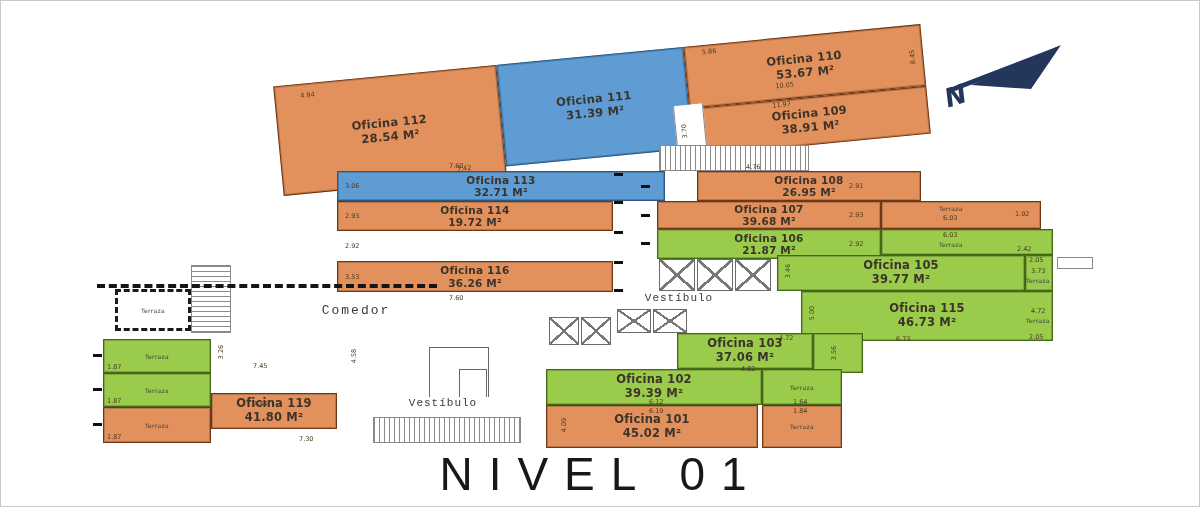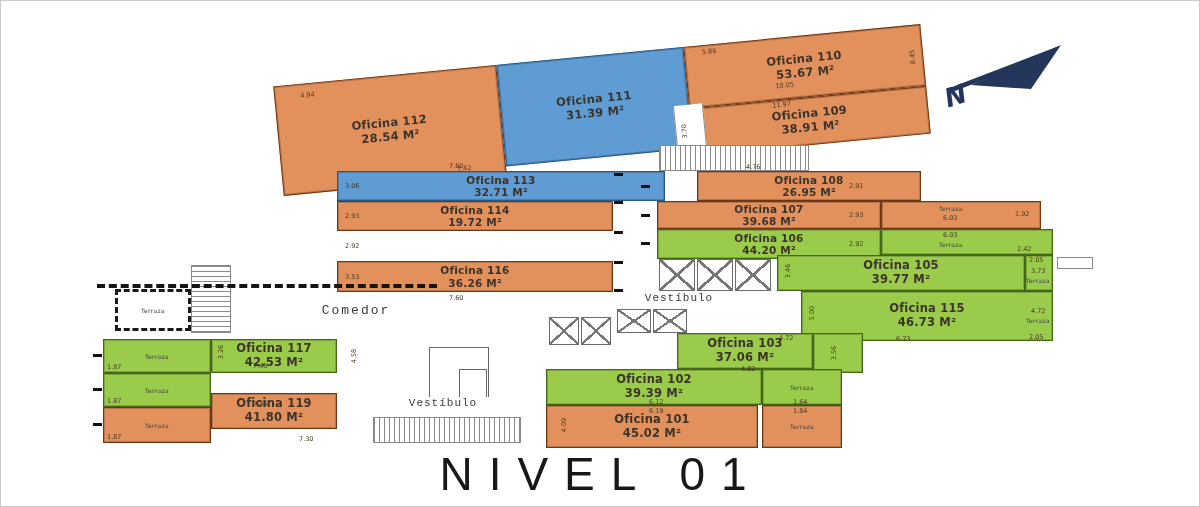--- a/index.html
+++ b/index.html
@@ -91,21 +91,21 @@
   <div class="room orange" style="left:656px;top:170px;width:224px;height:30px;margin-left:40px;">
     <div class="rn">Oficina 108</div>
     <div class="ra">26.95 M²</div>
   </div>
   <div class="room orange" style="left:656px;top:200px;width:224px;height:28px;">
     <div class="rn">Oficina 107</div>
     <div class="ra">39.68 M²</div>
   </div>
   <div class="room green" style="left:656px;top:228px;width:224px;height:30px;">
     <div class="rn">Oficina 106</div>
-    <div class="ra">44.20 M²</div>
+    <div class="ra">21.87 M²</div>
   </div>
   <span class="dim" style="left:745px;top:162px;">4.76</span>
   <span class="dim" style="left:848px;top:181px;">2.91</span>
   <span class="dim" style="left:848px;top:210px;">2.93</span>
   <span class="dim" style="left:848px;top:239px;">2.92</span>
   <div class="tick" style="left:640px;top:184px;"></div>
   <div class="tick" style="left:640px;top:213px;"></div>
   <div class="tick" style="left:640px;top:241px;"></div>
 
   <div class="room orange" style="left:880px;top:200px;width:160px;height:28px;"></div>
@@ -147,24 +147,20 @@
   <div class="label" style="left:295px;top:302px;width:120px;text-align:center;font-size:13px;letter-spacing:2px;">Comedor</div>
   <div class="dashline" style="left:96px;top:283px;width:340px;"></div>
   <div class="whiteroom" style="left:114px;top:288px;width:76px;height:42px;border:3px dashed #1a1a1a;display:flex;align-items:center;justify-content:center;">
     <span class="tlab" style="position:static;">Terraza</span>
   </div>
   <div class="hatchh" style="left:190px;top:264px;width:40px;height:68px;"></div>
 
   <div class="room green" style="left:102px;top:338px;width:108px;height:34px;">
     <span class="tlab" style="position:static;">Terraza</span>
   </div>
-  <div class="room green big" style="left:210px;top:338px;width:126px;height:34px;">
-    <div class="rn">Oficina 117</div>
-    <div class="ra">42.53 M²</div>
-  </div>
   <div class="room green" style="left:102px;top:372px;width:108px;height:34px;">
     <span class="tlab" style="position:static;">Terraza</span>
   </div>
   <div class="room orange" style="left:102px;top:406px;width:108px;height:36px;">
     <span class="tlab" style="position:static;">Terraza</span>
   </div>
   <div class="room orange big" style="left:210px;top:392px;width:126px;height:36px;">
     <div class="rn">Oficina 119</div>
     <div class="ra">41.80 M²</div>
   </div>

